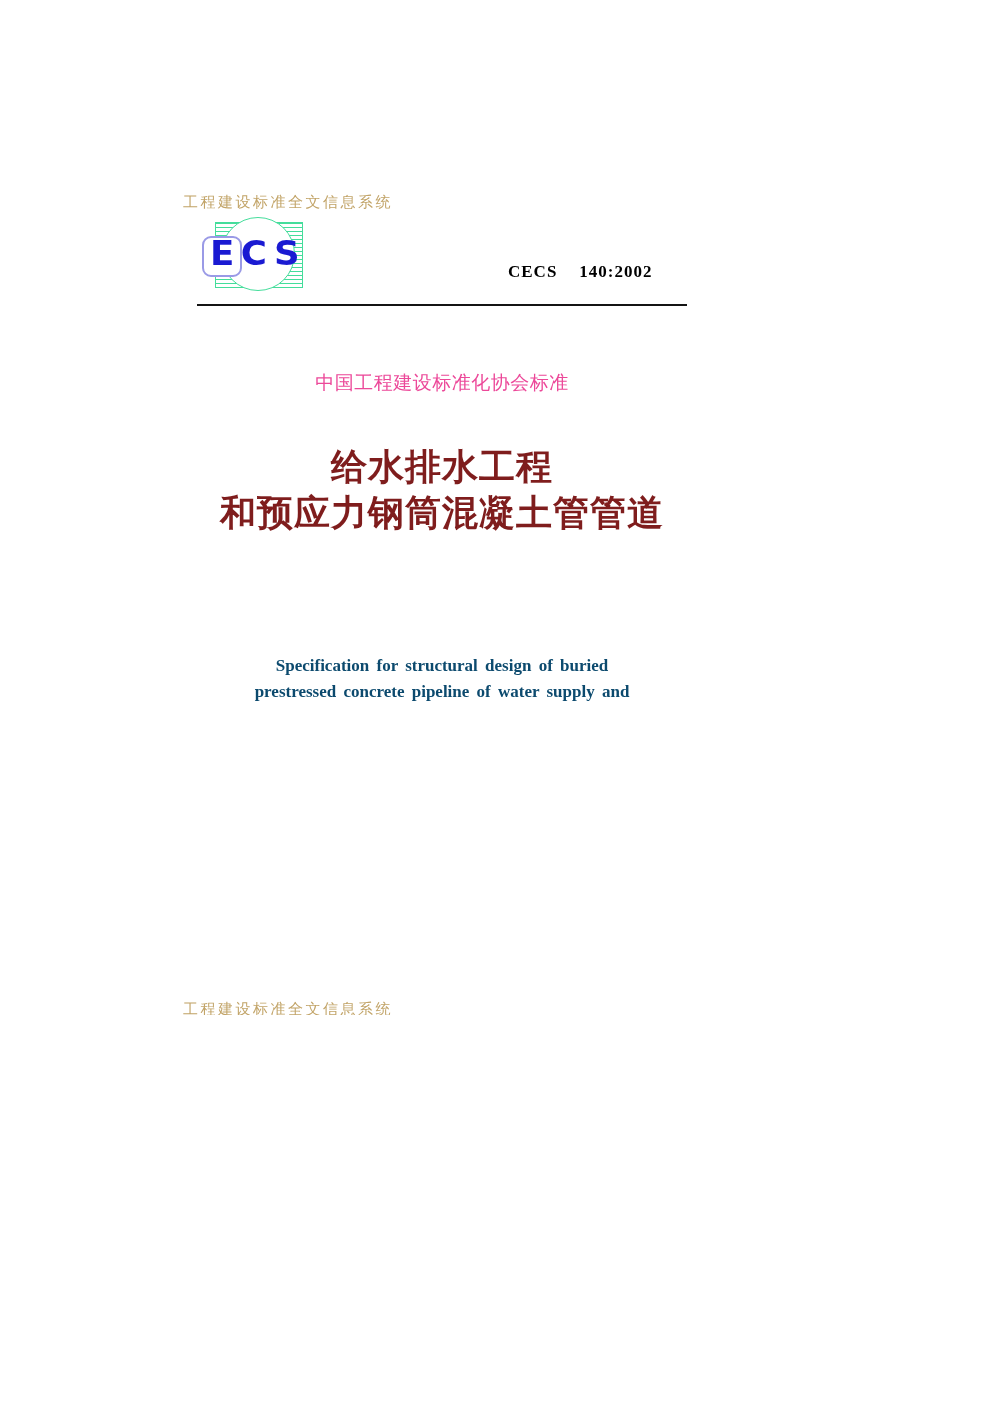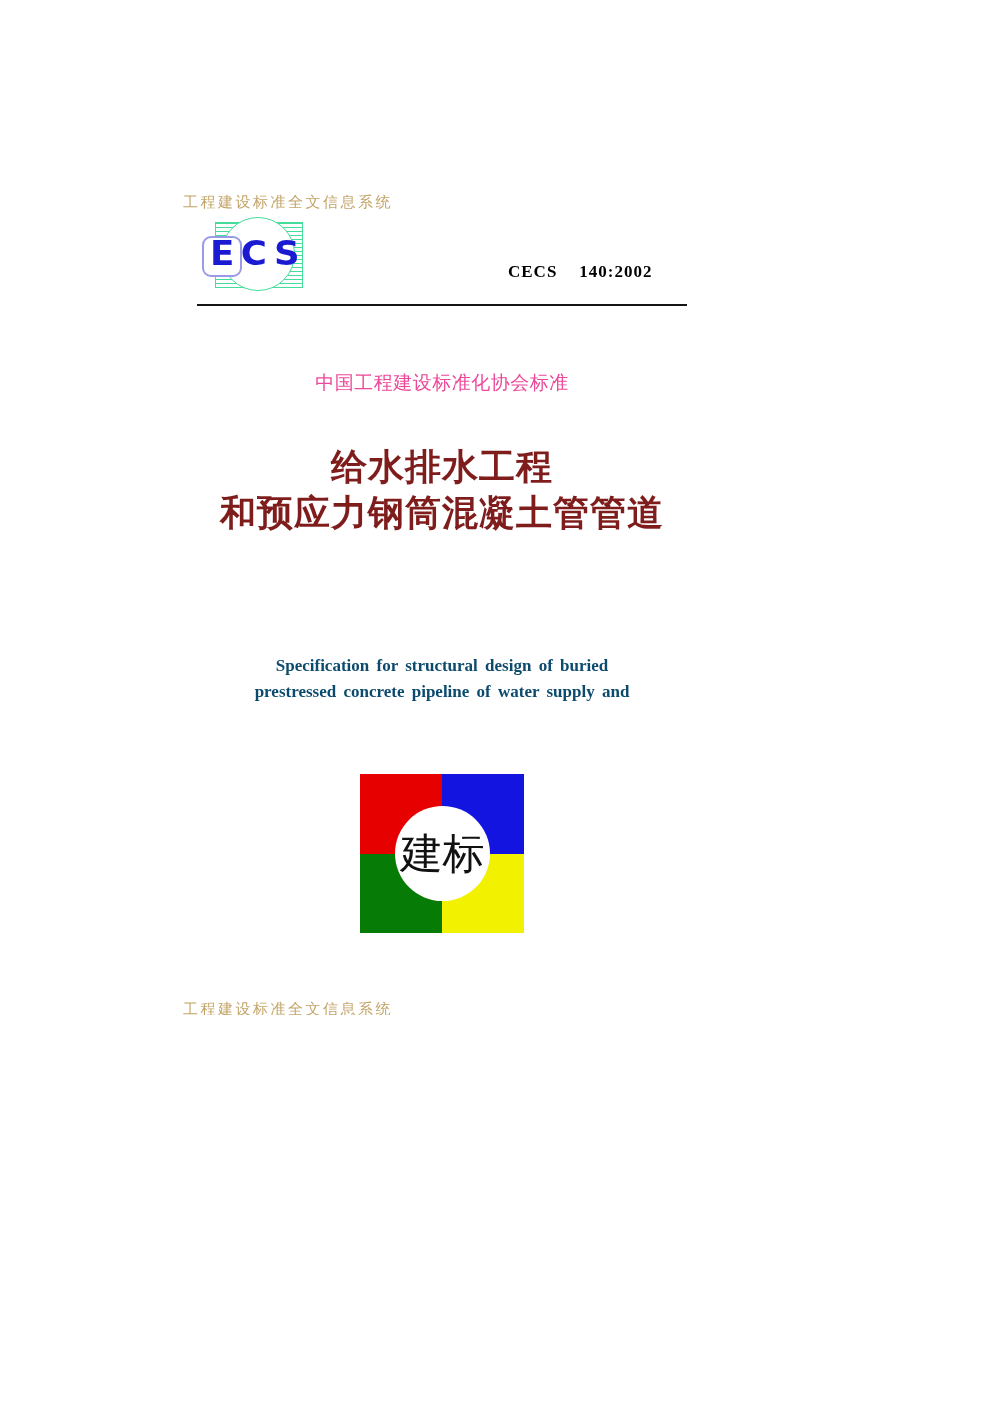--- a/index.html
+++ b/index.html
@@ -142,29 +142,20 @@
       <div>给水排水工程</div>
       <div>和预应力钢筒混凝土管管道</div>
     </div>
 
     <div class="entitle">
       <div>Specification for structural design of buried</div>
       <div>prestressed concrete pipeline of water supply and</div>
     </div>
   </div>
 
-  <div class="emblem">
-    <div class="quad q-tl" style="background:#e60000;"></div>
-    <div class="quad q-tr" style="background:#1414e0;"></div>
-    <div class="quad q-bl" style="background:#067b06;"></div>
-    <div class="quad q-br" style="background:#f2f200;"></div>
-    <div class="emblem-circle">
-      <span class="emblem-label">建标</span>
-    </div>
-  </div>
 
   <div class="wm-gold bottom">工程建设标准全文信息系统</div>
 
   <div class="site-wm">
     <svg class="site-star" width="72" height="62" viewBox="0 0 72 62">
       <defs>
         <radialGradient id="ball" cx="0.35" cy="0.3" r="0.9">
           <stop offset="0" stop-color="#d9d9d9"></stop>
           <stop offset="1" stop-color="#9a9a9a"></stop>
         </radialGradient>

